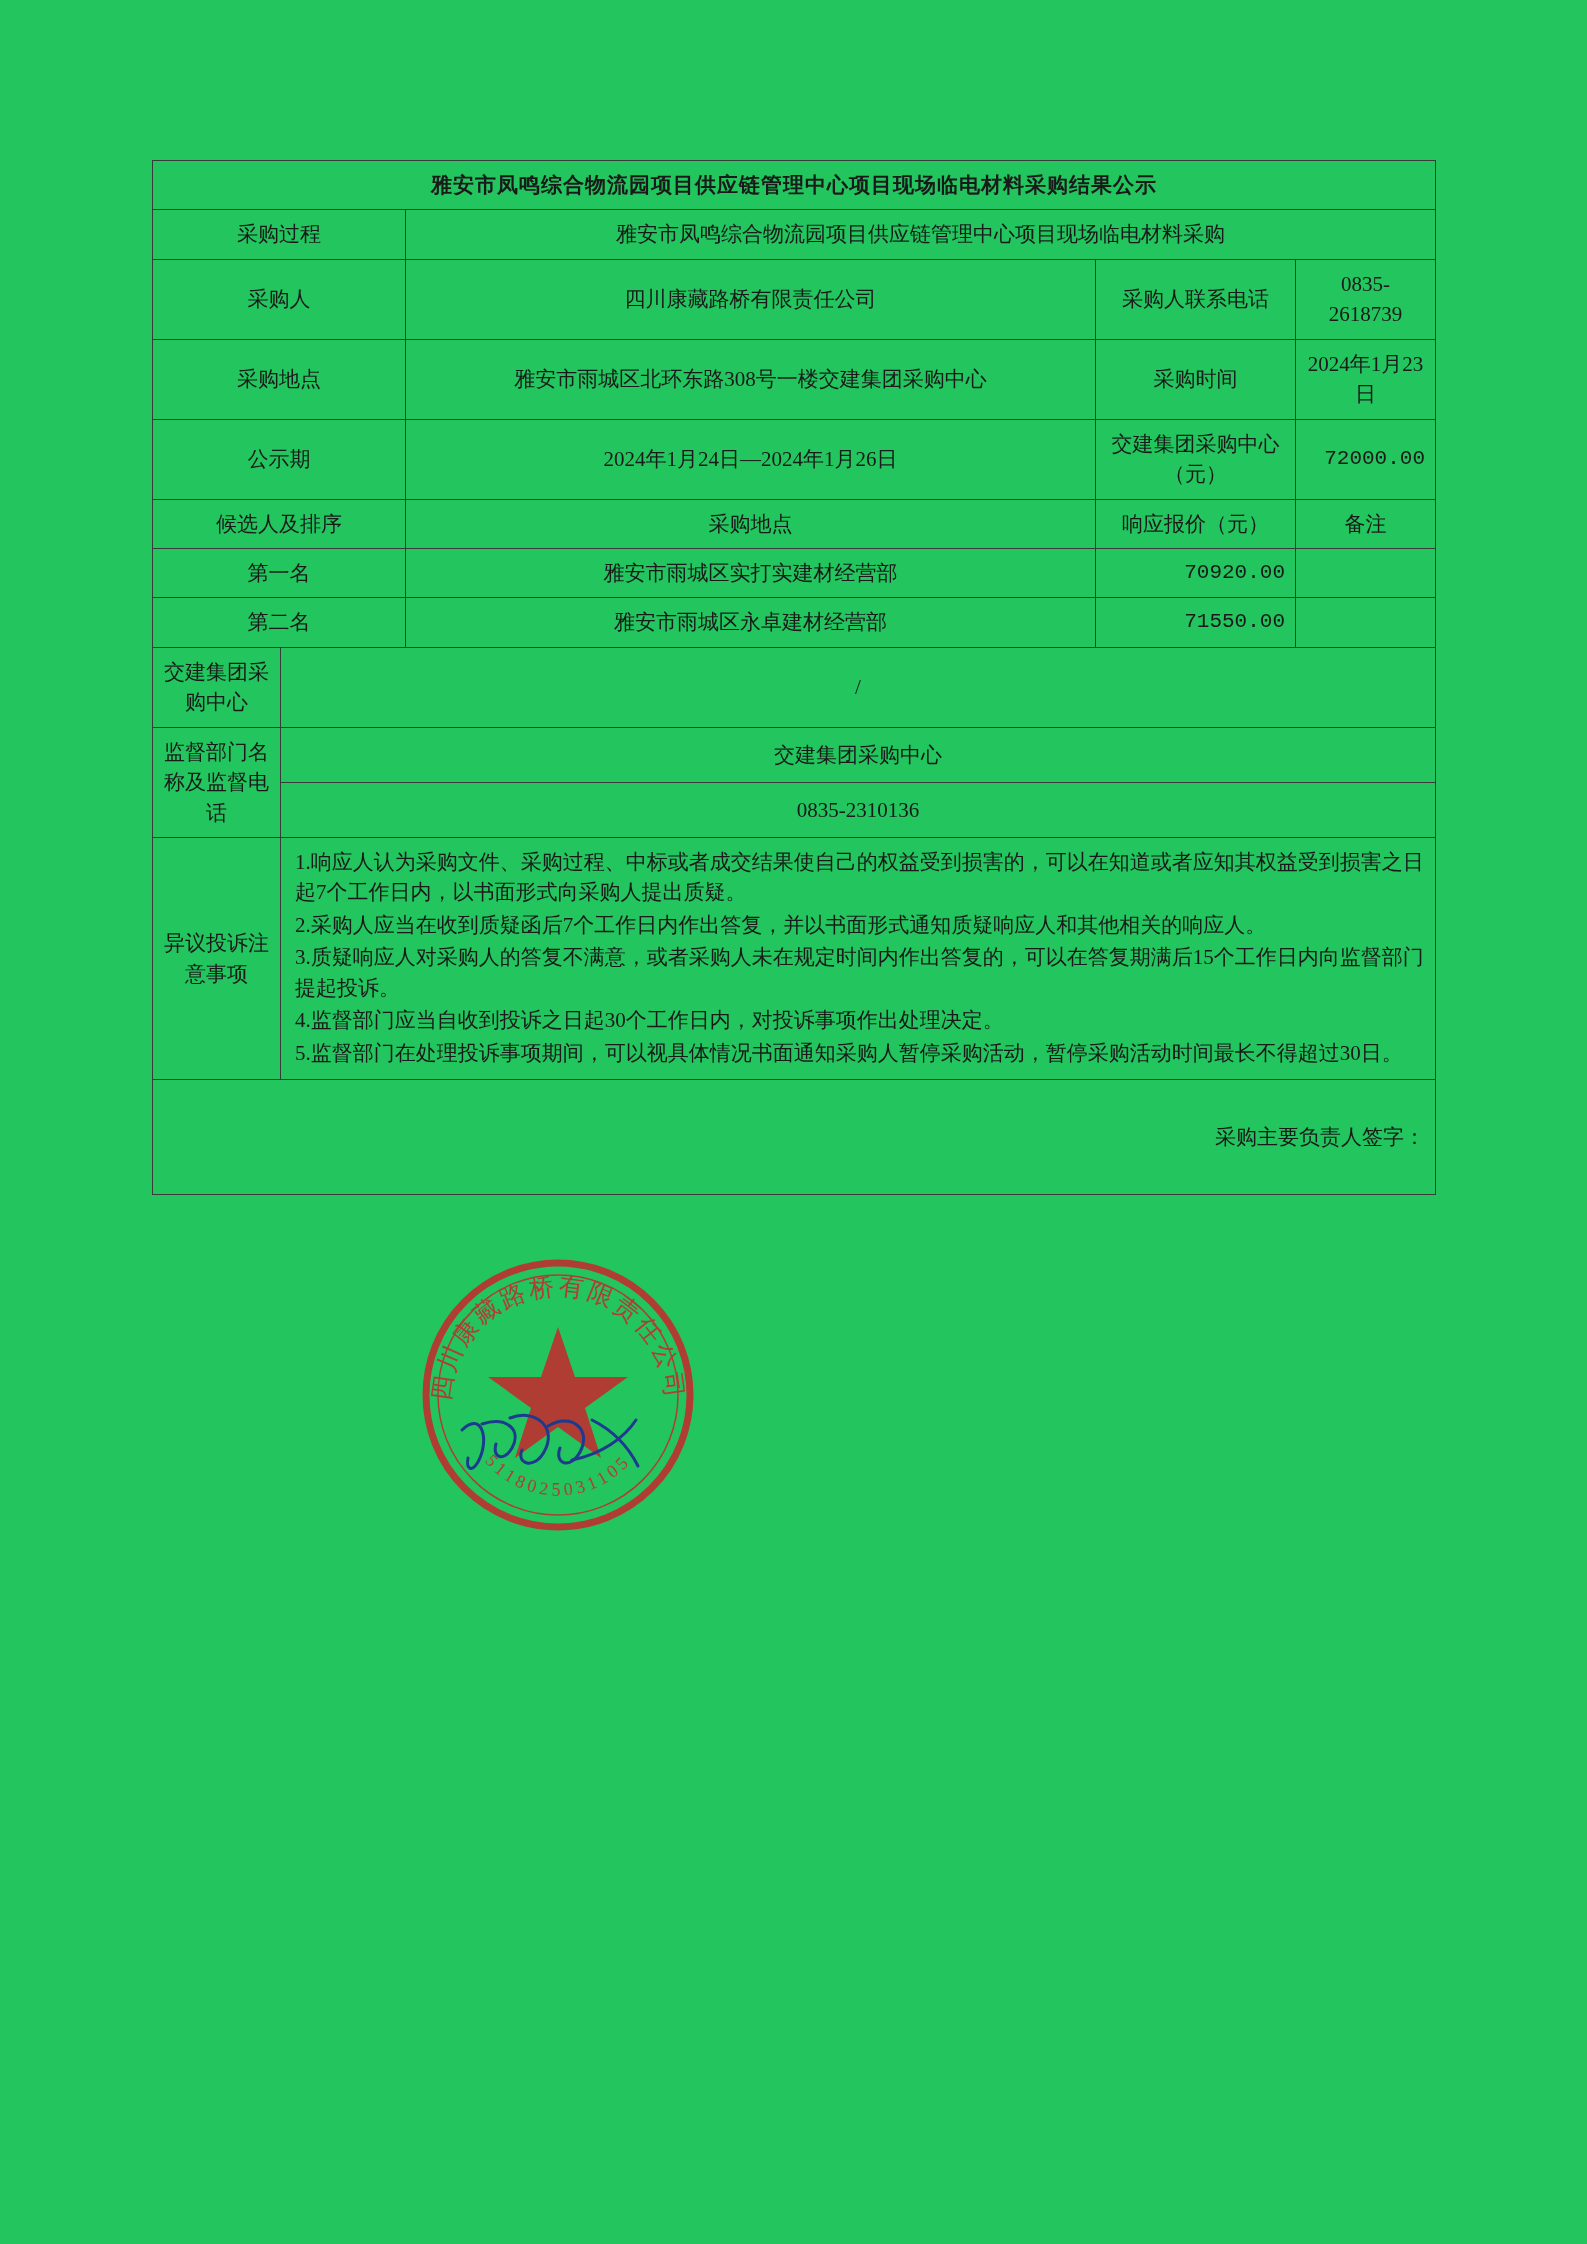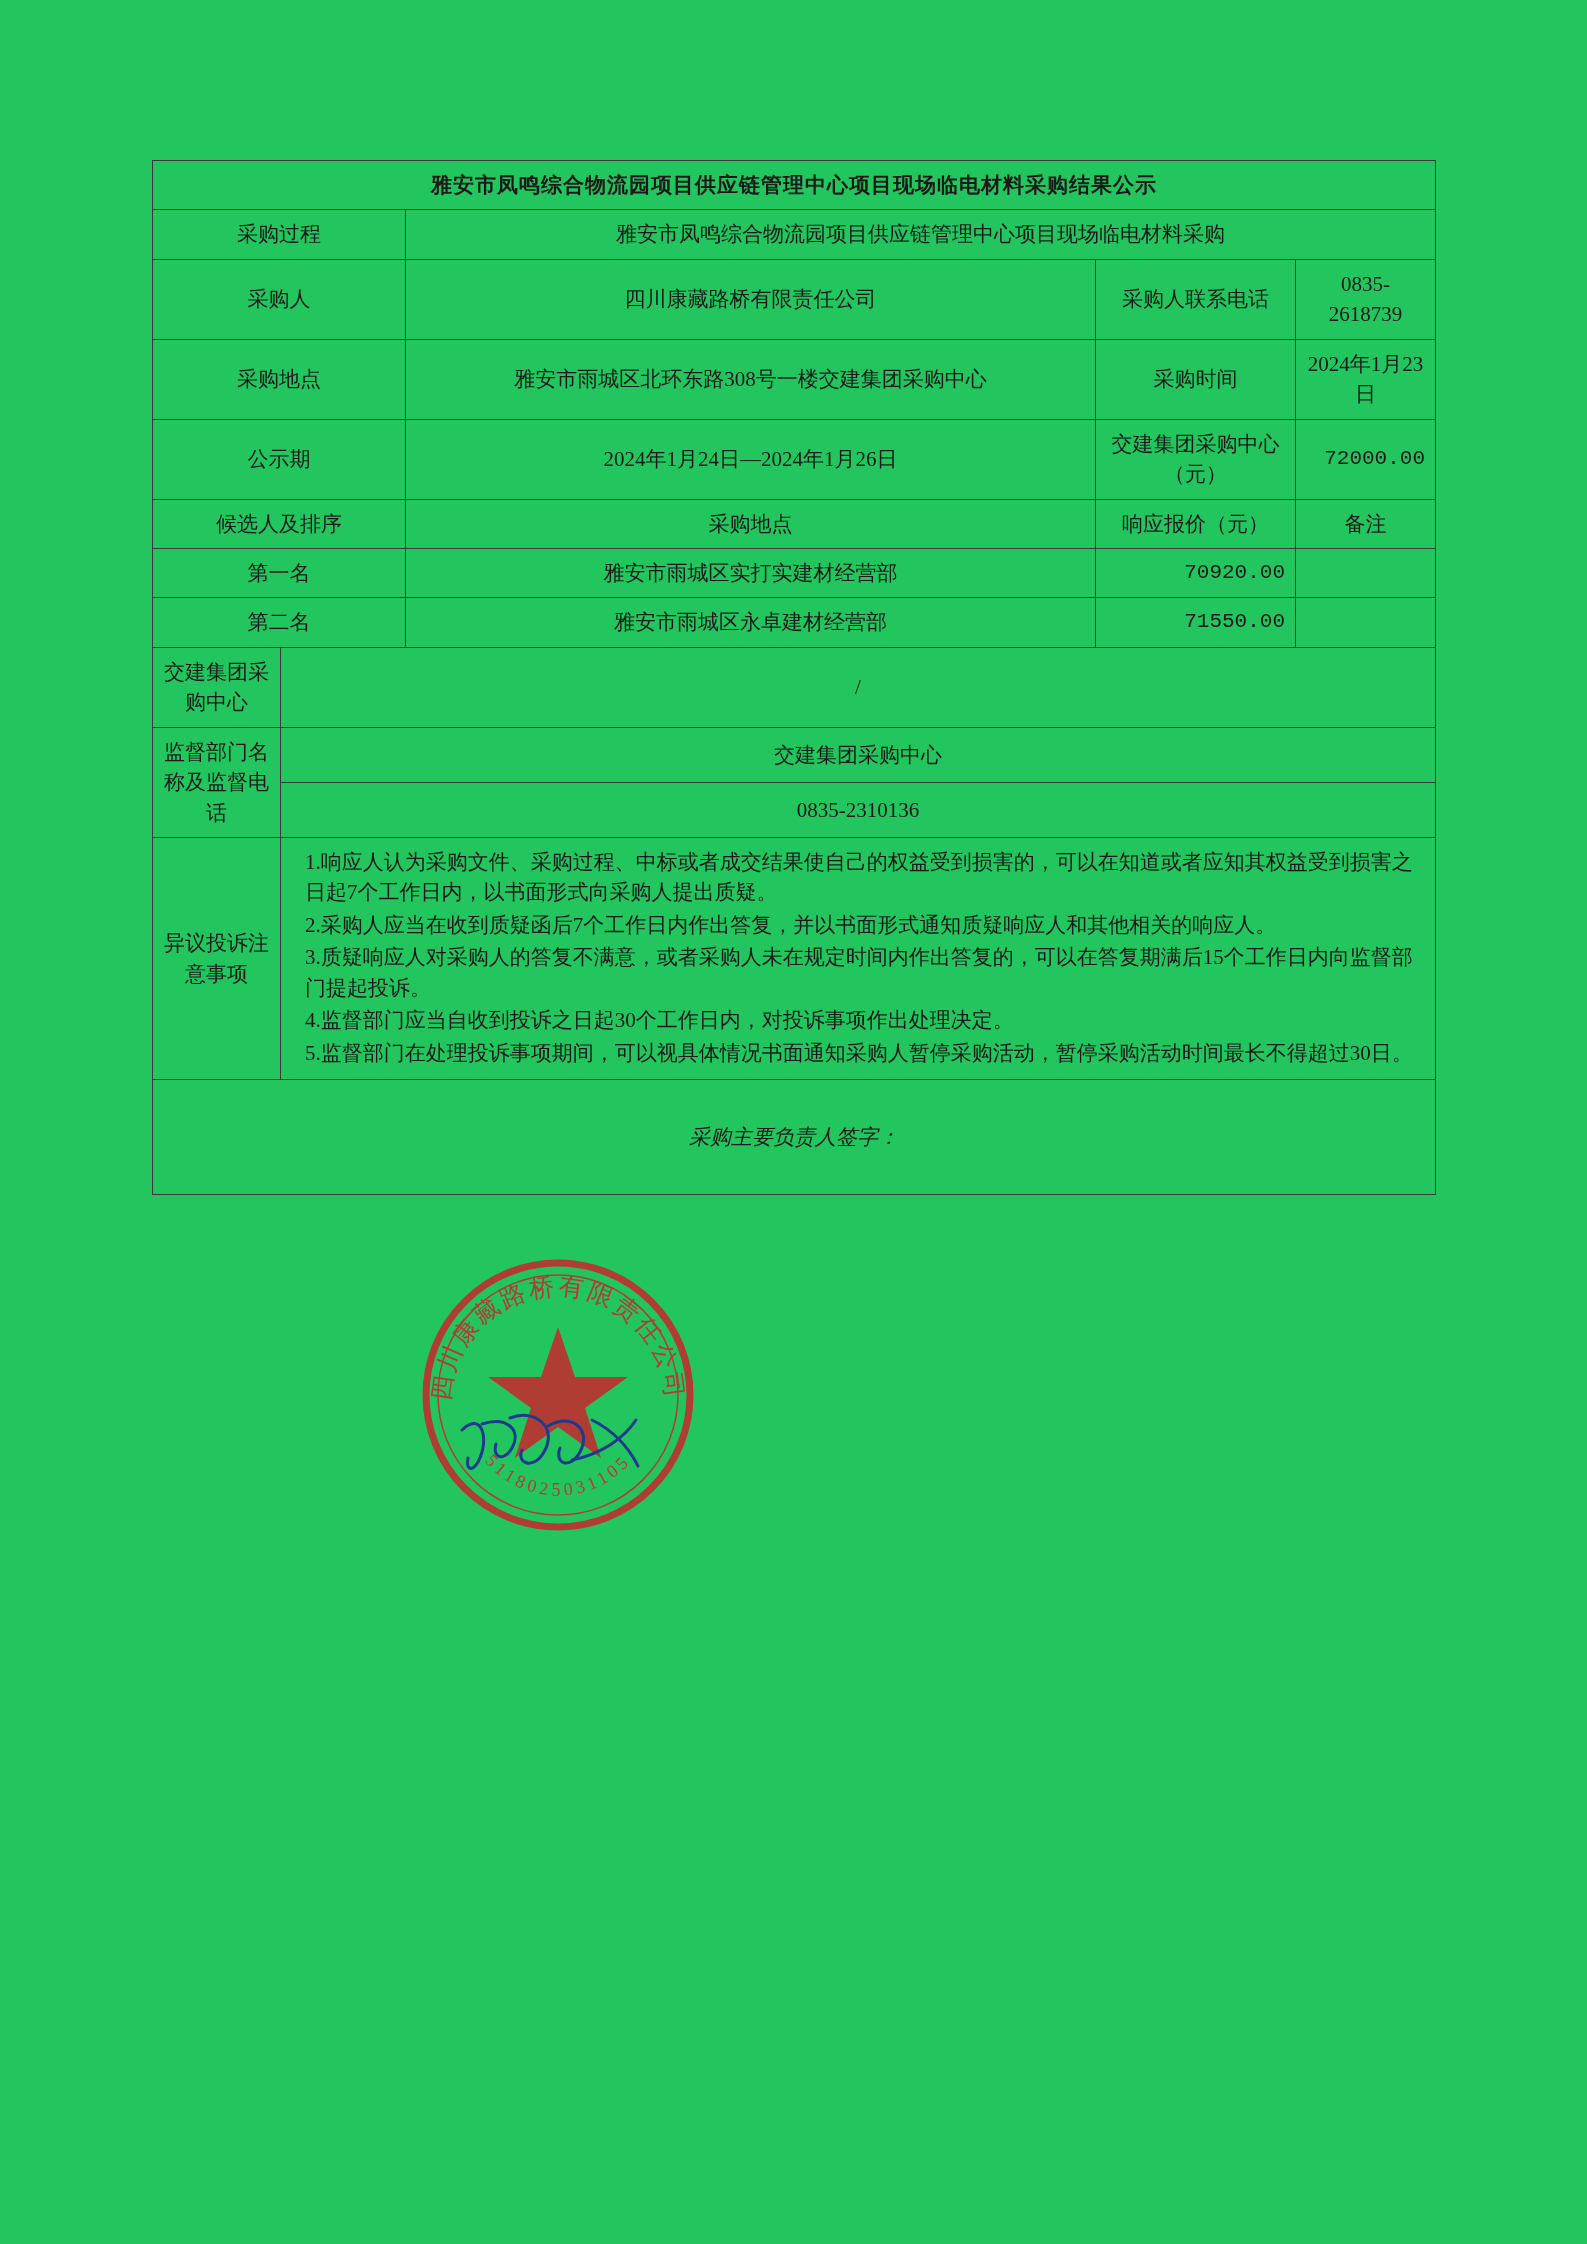--- a/index.html
+++ b/index.html
@@ -60,32 +60,31 @@
     text-align: right;
     font-family: Liberation Mono, monospace;
   }
   .notice-cell {
     text-align: left;
     font-size: 21px;
     line-height: 1.62;
     padding: 14px 16px 14px 18px;
   }
   .notice-cell p {
-    margin: 0 0 2px 14px;
+    margin: 0 0 2px 4px;
     text-indent: 0;
   }
   .sign-row td {
     height: 96px;
     vertical-align: middle;
   }
   .sign-label {
-    text-align: center;
+    text-align: right;
     padding-left: 14px;
     font-size: 22px;
-    font-style: italic;
   }
   
   .seal {
     position: absolute;
     left: 418px;
     top: 1255px;
     width: 280px;
     height: 280px;
     pointer-events: none;
     opacity: 0.82;

